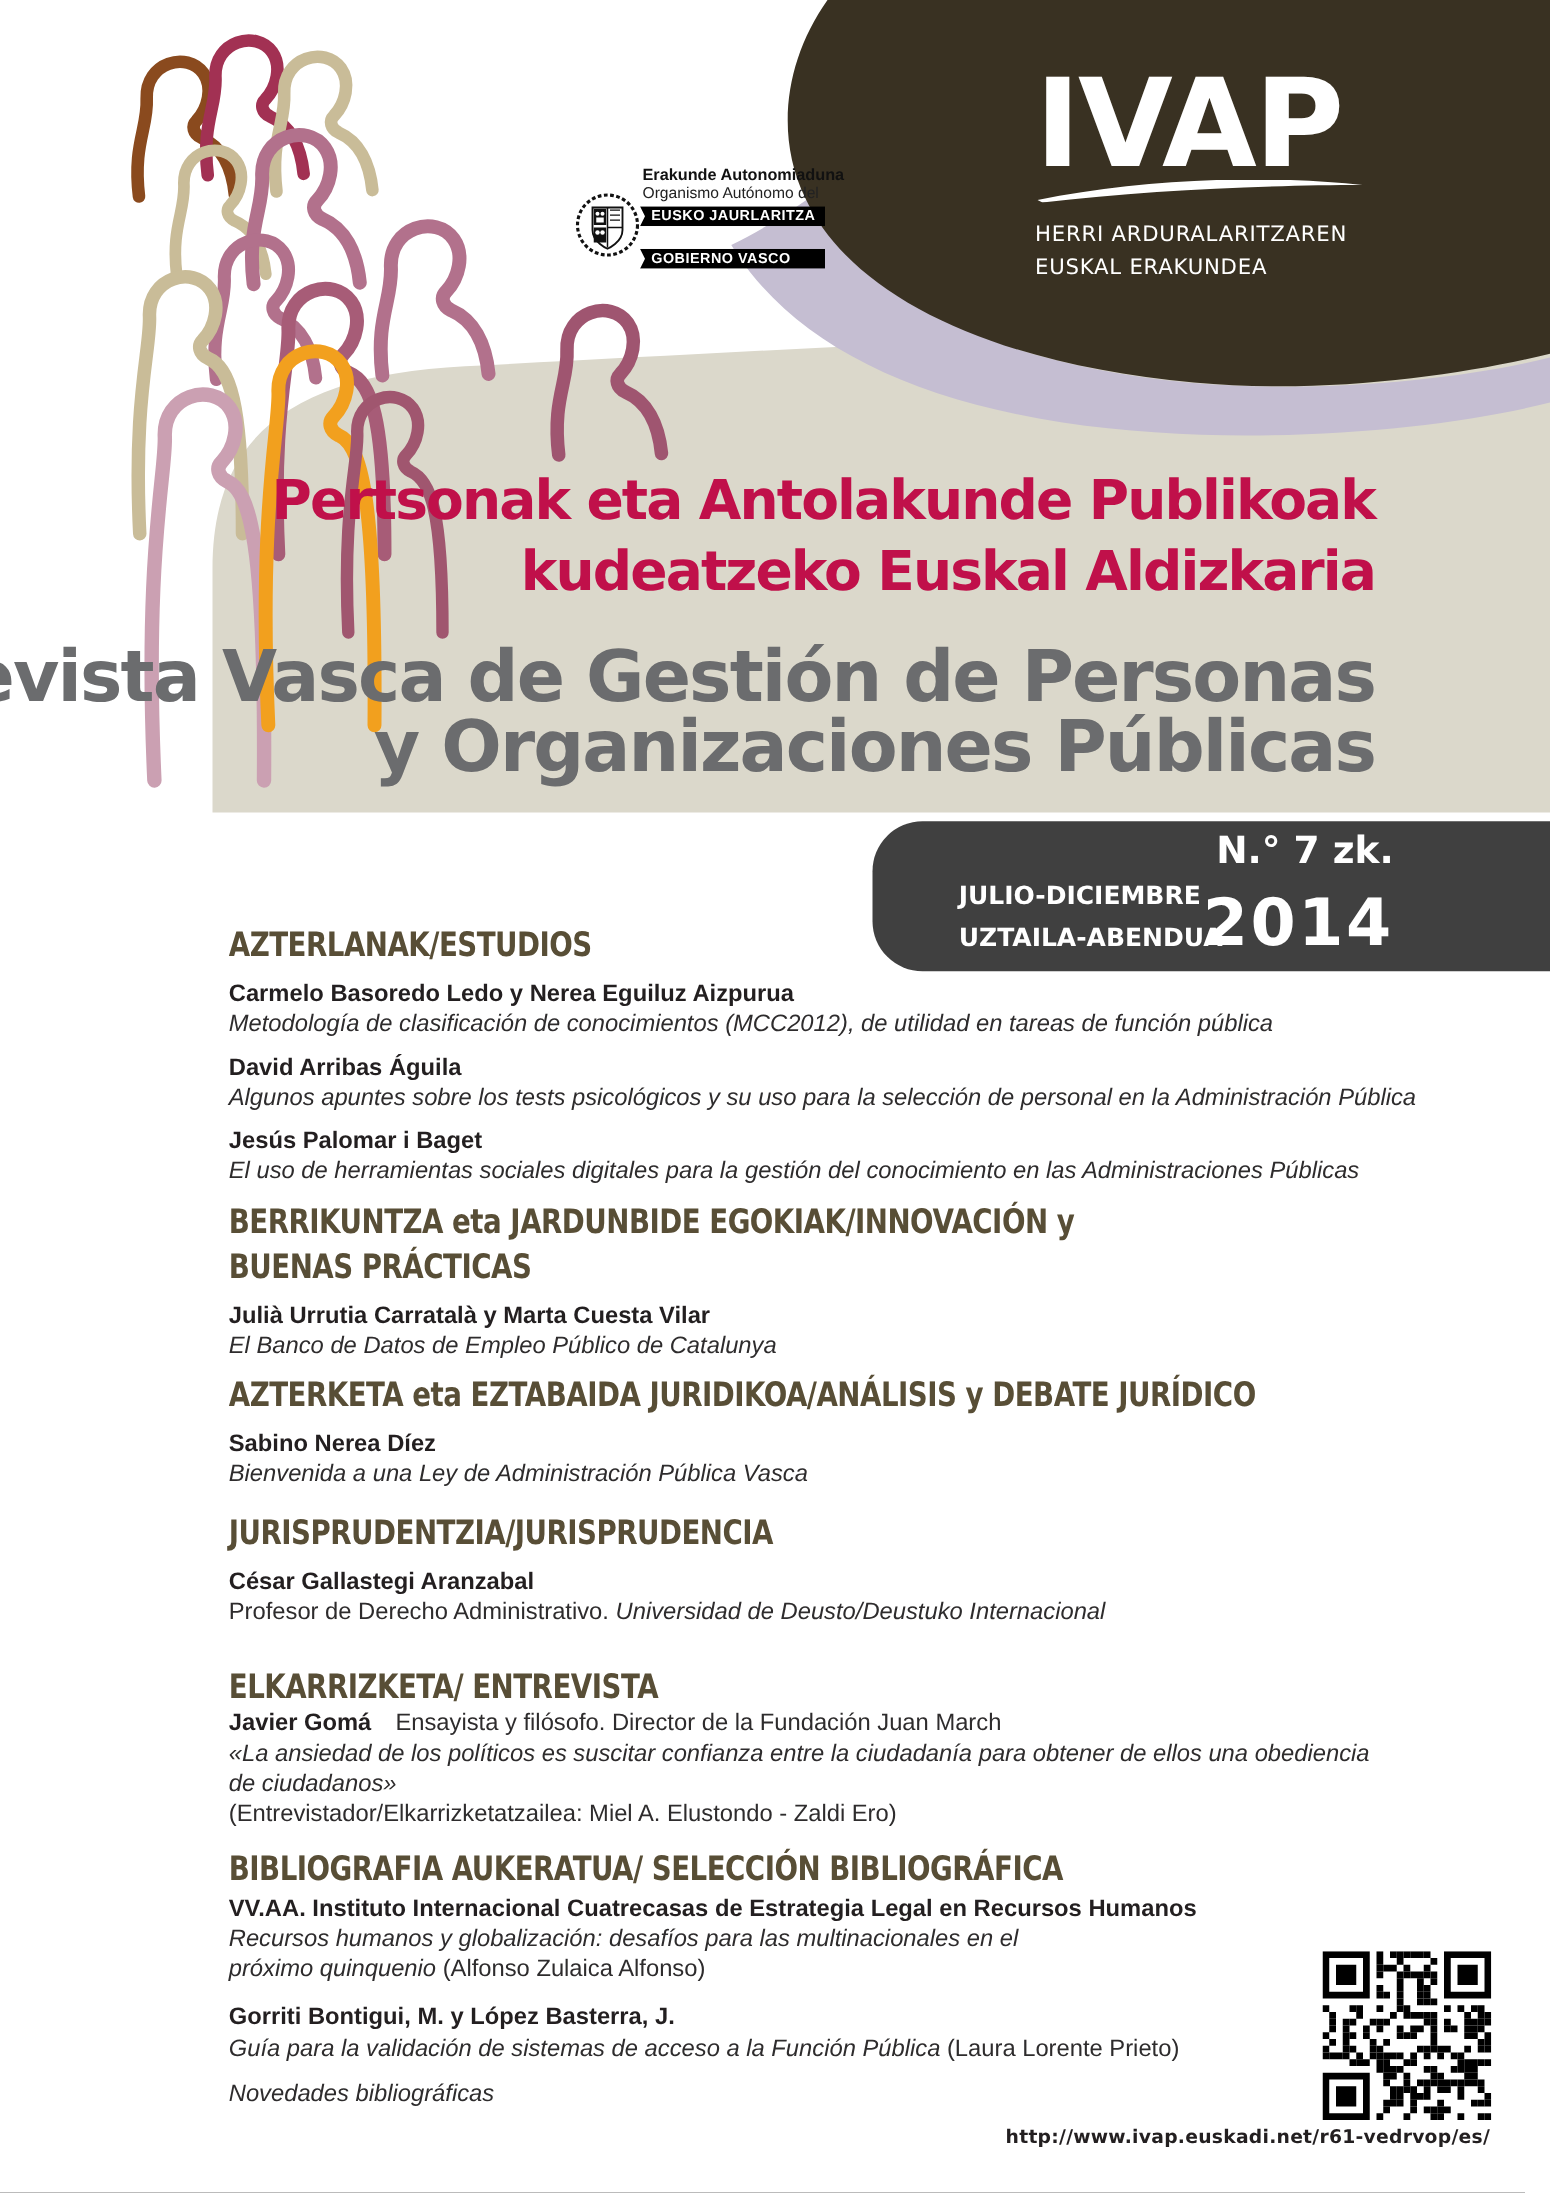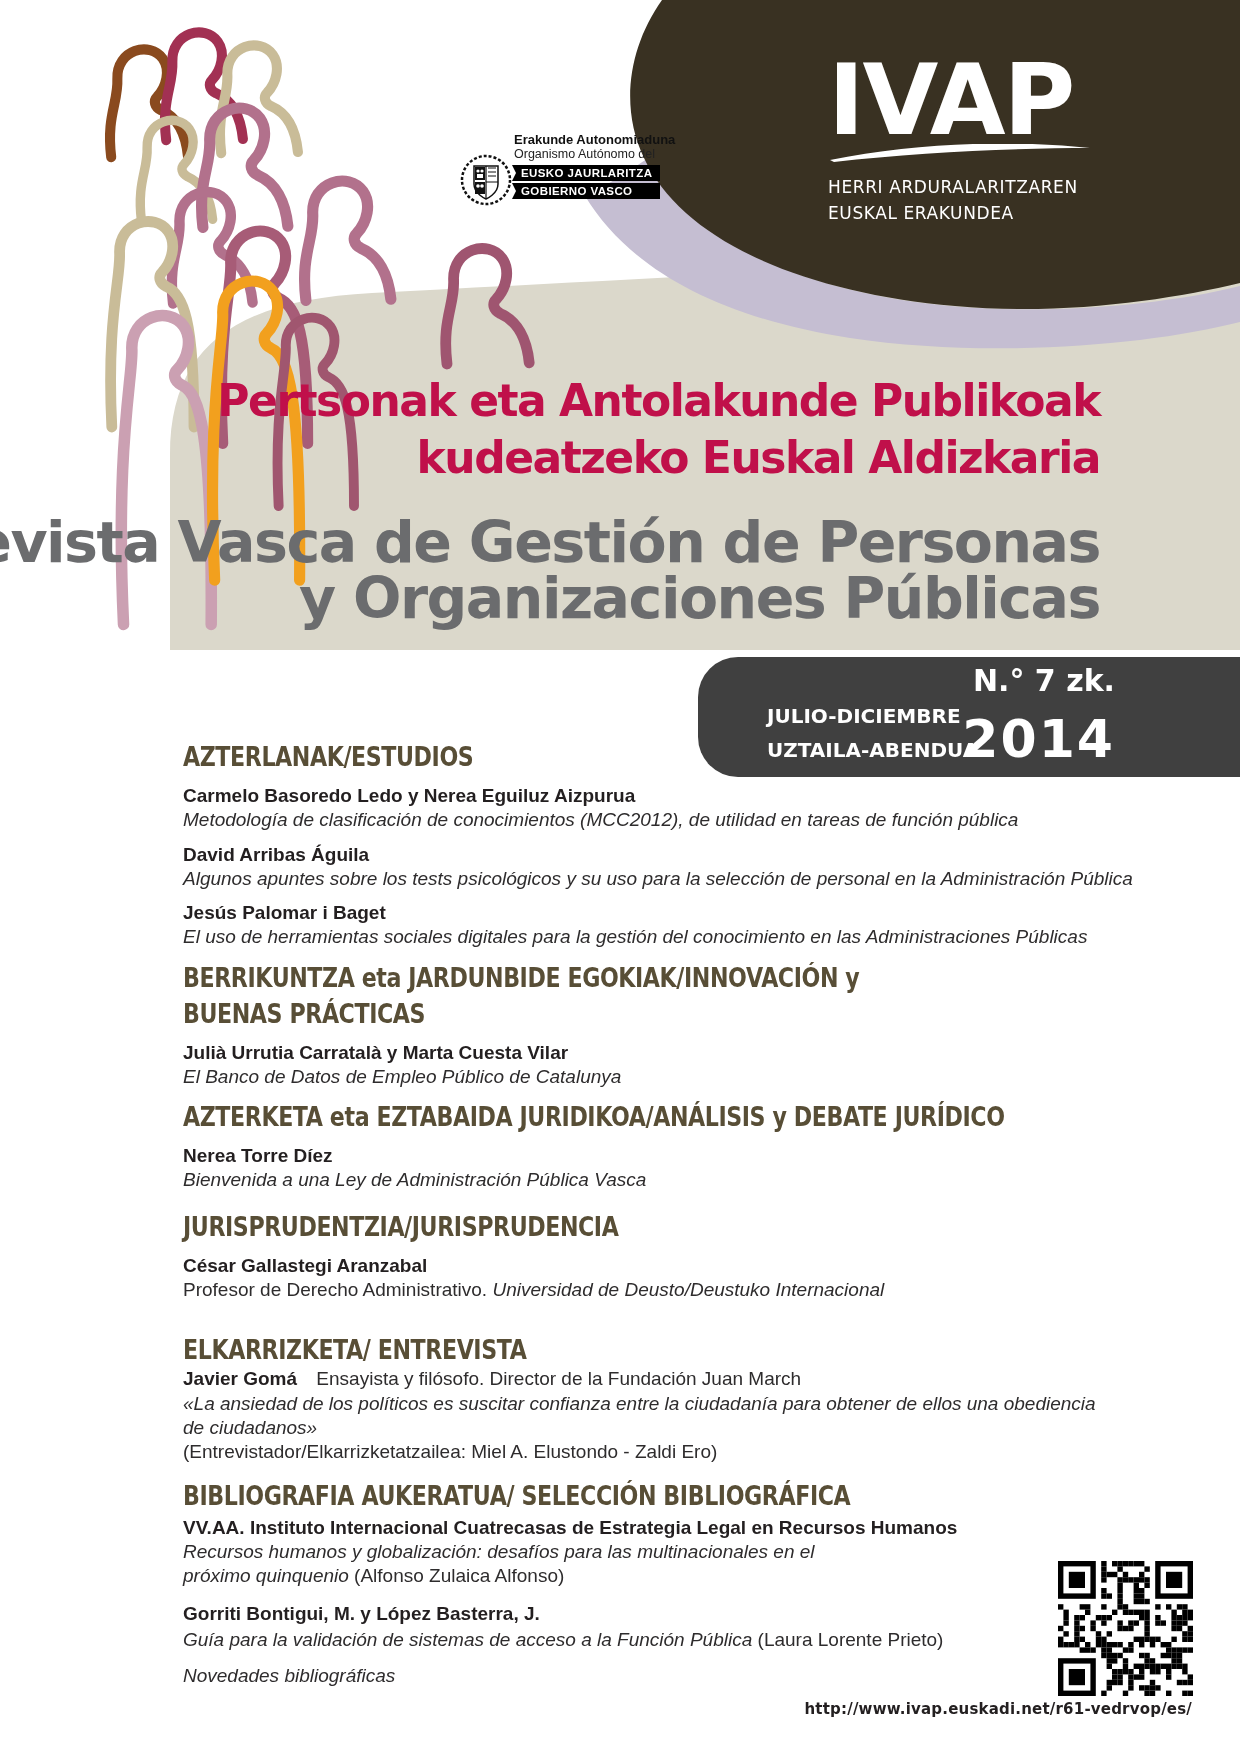--- a/index.html
+++ b/index.html
@@ -7,21 +7,21 @@
         font-family:"Liberation Sans",sans-serif;color:#231f20;margin:0 auto;}
   .decor{position:absolute;left:0;top:0;}
 
   
   .gov{position:absolute;left:460px;top:130px;width:230px;}
   .gov .l1{position:absolute;left:54px;top:2px;font-size:13px;font-weight:bold;color:#111;white-space:nowrap;}
   .gov .l2{position:absolute;left:54px;top:17px;font-size:12.5px;color:#222;white-space:nowrap;}
   .gov .crest{position:absolute;left:0;top:24px;}
   .gov .bars{position:absolute;left:52px;top:35px;width:148px;}
   .gov .bar{background:#000;color:#fff;font-weight:bold;font-size:11.5px;letter-spacing:.4px;
-            padding:2px 6px 2px 9px;margin-bottom:2px;white-space:nowrap;
+            padding:2px 6px 2px 9px;margin-bottom:18px;white-space:nowrap;
             clip-path:polygon(0 0,100% 0,100% 100%,0 100%,4px 50%);}
 
   
   .ivap{position:absolute;left:828px;top:56px;color:#fff;}
   .ivap .acr{font-family:"DejaVu Sans",sans-serif;font-weight:bold;font-size:98px;line-height:88px;letter-spacing:-2px;}
   .ivap .name{font-size:17px;line-height:26px;letter-spacing:.6px;margin-top:8px;font-family:"DejaVu Sans",sans-serif;}
 
   
   .titles{position:absolute;right:140px;top:372px;text-align:right;}
   .titles .eu{font-family:"DejaVu Sans",sans-serif;font-weight:bold;font-size:44px;line-height:57px;
@@ -153,21 +153,21 @@
     <div class="w" style="top:190px">El uso de herramientas sociales digitales para la gestión del conocimiento en las Administraciones Públicas</div>
 
     <div class="h" style="top:225px">
       <div>BERRIKUNTZA eta JARDUNBIDE EGOKIAK/INNOVACIÓN y</div>
       <div>BUENAS PRÁCTICAS</div>
     </div>
     <div class="a" style="top:306px">Julià Urrutia Carratalà y Marta Cuesta Vilar</div>
     <div class="w" style="top:330px">El Banco de Datos de Empleo Público de Catalunya</div>
 
     <div class="h" style="top:364px">AZTERKETA eta EZTABAIDA JURIDIKOA/ANÁLISIS y DEBATE JURÍDICO</div>
-    <div class="a" style="top:409px">Nerea Torre Díez</div>
+    <div class="a" style="top:409px">Sabino Nerea Díez</div>
     <div class="w" style="top:433px">Bienvenida a una Ley de Administración Pública Vasca</div>
 
     <div class="h" style="top:474px">JURISPRUDENTZIA/JURISPRUDENCIA</div>
     <div class="a" style="top:519px">César Gallastegi Aranzabal</div>
     <div class="w" style="top:543px">
       <span class="reg">Profesor de Derecho Administrativo.</span><span> Universidad de Deusto/Deustuko Internacional</span>
     </div>
 
     <div class="h" style="top:597px">ELKARRIZKETA/ ENTREVISTA</div>
     <div class="r" style="top:632px;position:absolute">

